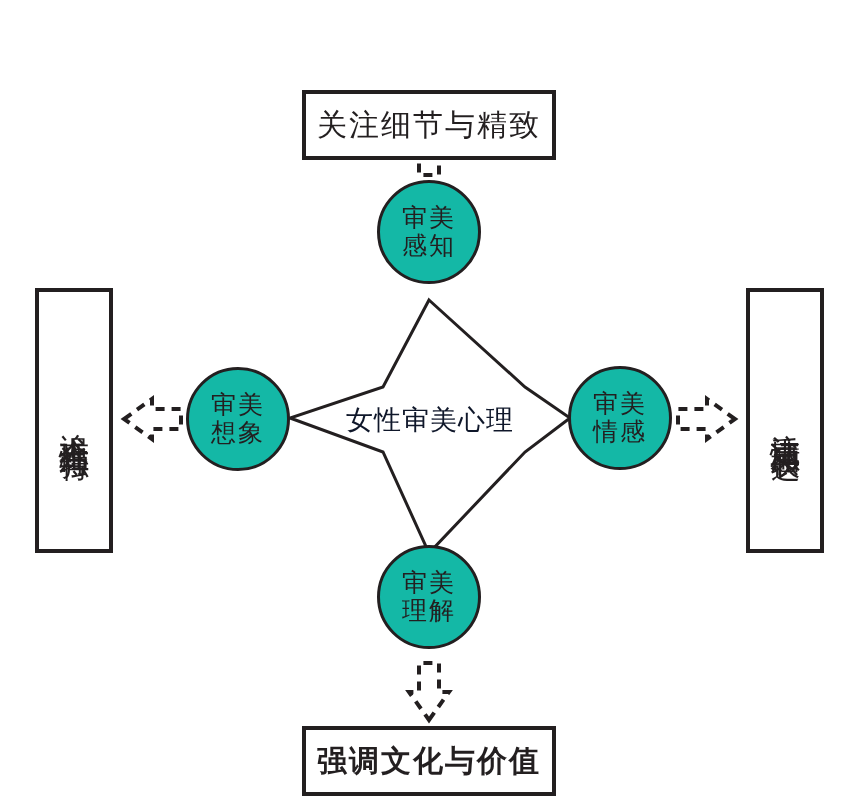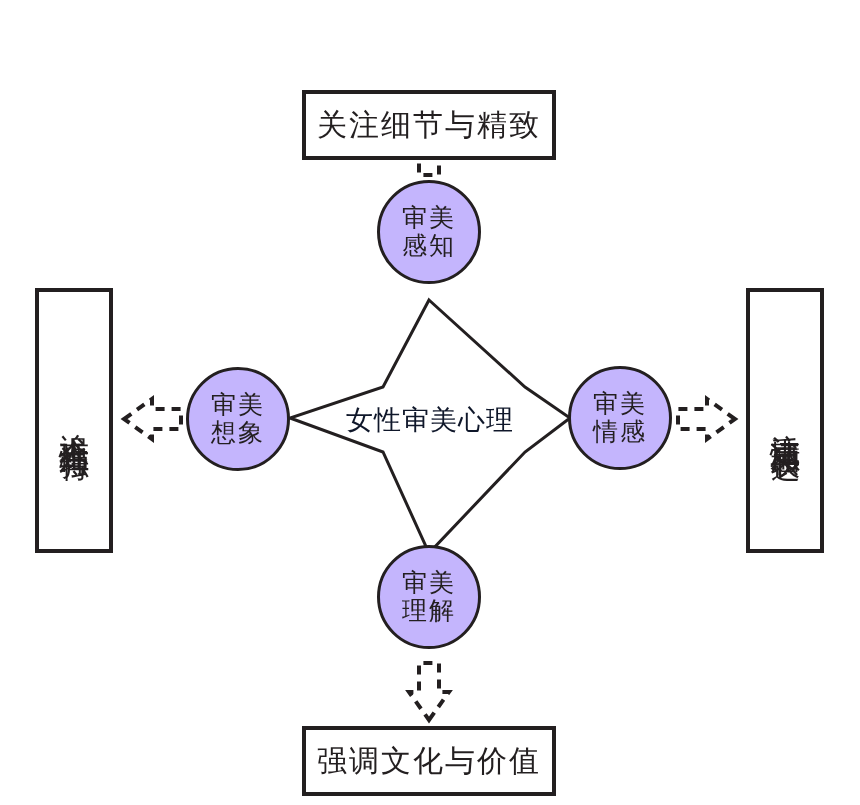--- a/index.html
+++ b/index.html
@@ -42,33 +42,33 @@
     line-height: 1.15;
     white-space: pre;
   }
   .outcome-box.vertical .box-label {
     writing-mode: vertical-rl;
     text-orientation: upright;
     letter-spacing: 3px;
   }
 
   #box-top    { left: 302px; top: 42px;  width: 254px; height: 70px; margin-top: 48px; }
-  #box-bottom { left: 302px; top: 726px; width: 254px; height: 70px; }
+  #box-bottom { left: 302px; top: 726px; width: 254px; height: 70px; font-weight: bold; }
   #box-left   { left: 35px;  top: 288px; width: 78px;  height: 265px; }
   #box-right  { left: 746px; top: 288px; width: 78px;  height: 265px; }
 
   
   .node-circle {
     position: absolute;
     box-sizing: border-box;
     width: 104px;
     height: 104px;
     border: 3px solid #231f20;
     border-radius: 50%;
-    background: #c4b5fd;
+    background: #14b8a6;
     display: flex;
     flex-direction: column;
     align-items: center;
     justify-content: center;
     color: #231f20;
   }
   .node-circle .node-line {
     font-size: 25px;
     line-height: 1.12;
     letter-spacing: 2px;

